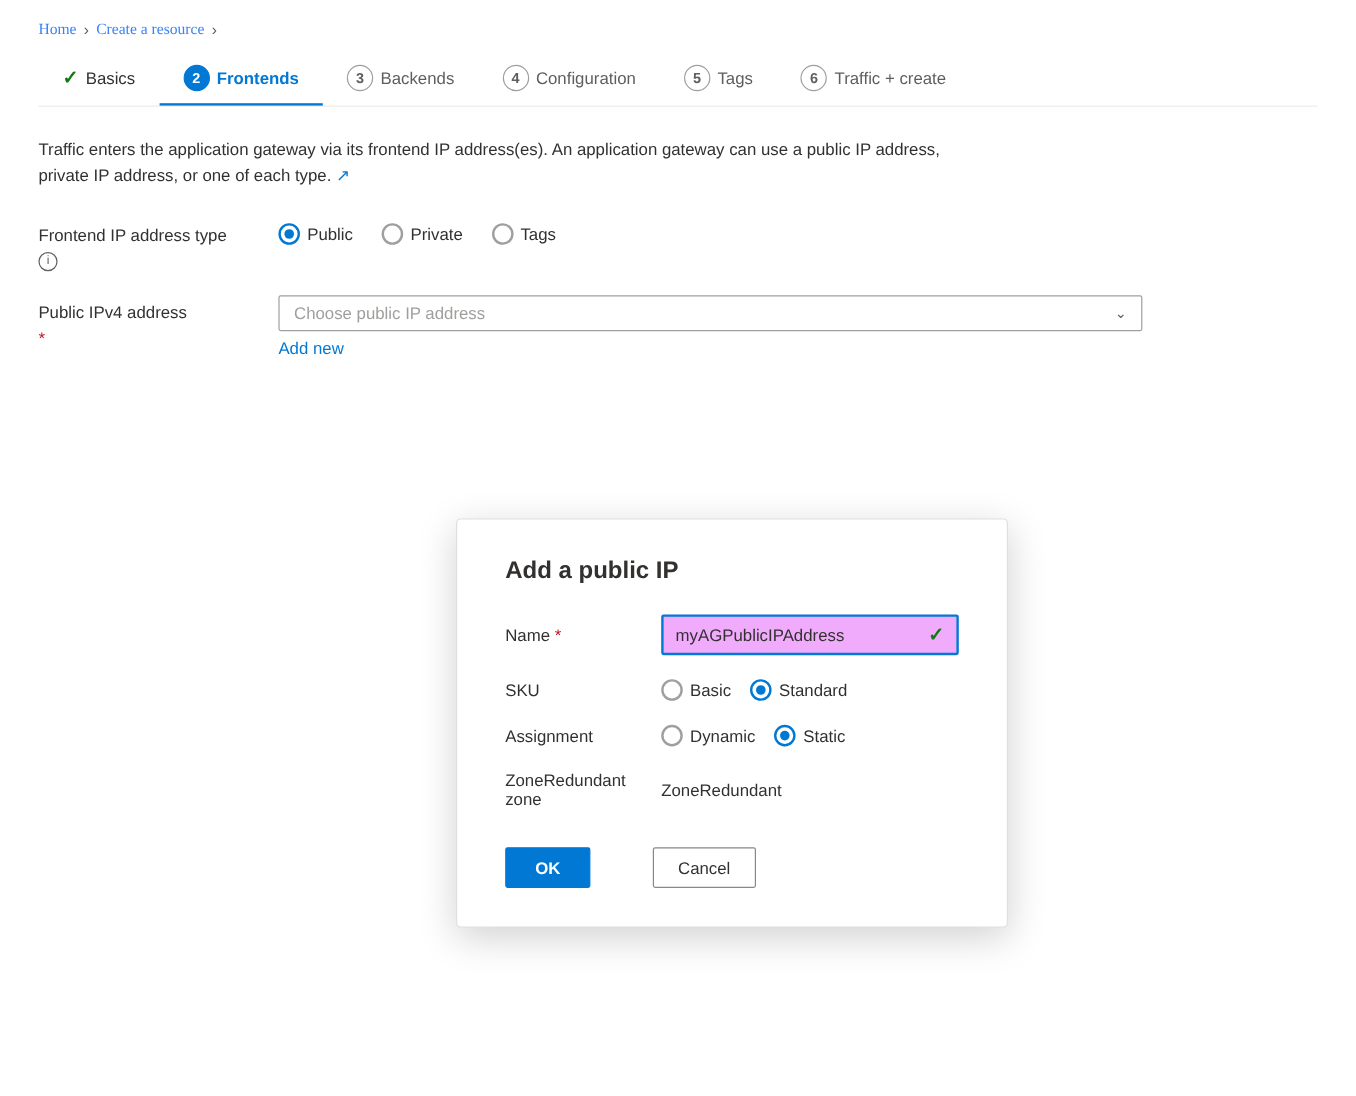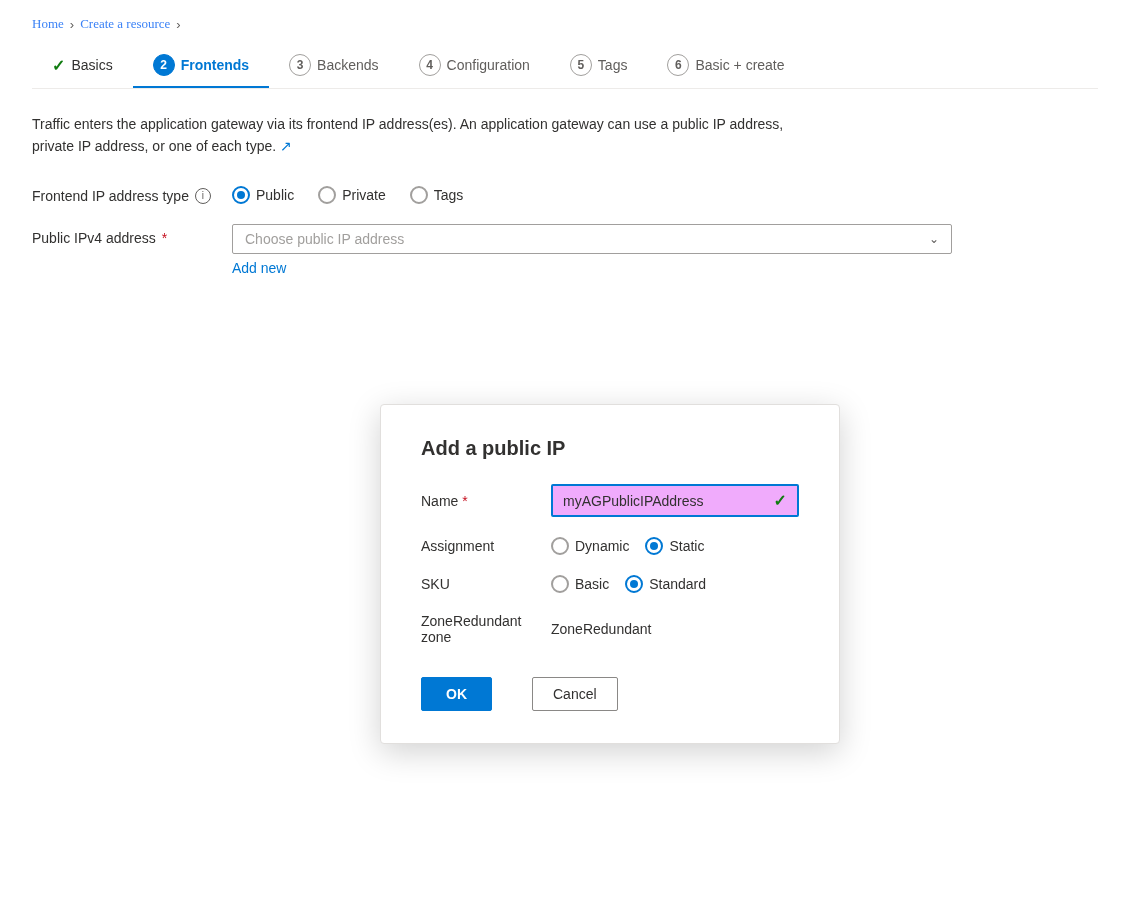--- a/index.html
+++ b/index.html
@@ -121,20 +121,21 @@
     }
     .field-label {
       width: 200px;
       min-width: 200px;
       font-size: 14px;
       color: #323130;
       padding-top: 6px;
       display: flex;
       align-items: flex-start;
       gap: 6px;
+      flex-direction: column;
     }
     .required-star { color: #c50f1f; }
     .info-icon {
       width: 16px;
       height: 16px;
       border-radius: 50%;
       border: 1.5px solid #605e5c;
       display: inline-flex;
       align-items: center;
       justify-content: center;
@@ -204,21 +205,21 @@
       color: #0078d4;
       font-size: 14px;
       cursor: pointer;
       margin-top: 6px;
       display: inline-block;
     }
 
     
     .modal-overlay {
       position: absolute;
-      top: 404px;
+      top: 432px;
       left: 380px;
       z-index: 100;
     }
     .modal {
       background: #fff;
       border: 1px solid #e1dfdd;
       border-radius: 4px;
       box-shadow: 0 8px 32px rgba(0,0,0,0.18);
       padding: 32px 40px 32px 40px;
       width: 460px;
@@ -266,21 +267,21 @@
     }
 
     .modal-radio-group {
       display: flex;
       align-items: center;
       gap: 16px;
     }
 
     .modal-buttons {
       display: flex;
-      gap: 12px;
+      gap: 24px;
       margin-top: 32px;
     }
     .btn-primary {
       background: #0078d4;
       color: #fff;
       border: 1px solid #0078d4;
       padding: 8px 24px;
       font-size: 14px;
       font-weight: 600;
       border-radius: 2px;
@@ -347,21 +348,21 @@
       <div class="tab-circle">
         <span>5</span>
       </div>
       <span>Tags</span>
     </div>
 
     <div class="tab">
       <div class="tab-circle">
         <span>6</span>
       </div>
-      <span>Basic + create</span>
+      <span>Traffic + create</span>
     </div>
   </div>
 
   <p class="description">
     <span>Traffic enters the application gateway via its frontend IP address(es). An application gateway can use a public IP address, private IP address, or one of each type.</span>
     <a> ↗</a>
   </p>
 
   <div class="form-field">
     <div class="field-label">
@@ -414,60 +415,60 @@
         <div class="modal-control">
           <div class="text-input">
             <span>myAGPublicIPAddress</span>
             <span class="check-green">✓</span>
           </div>
         </div>
       </div>
 
       <div class="modal-field">
         <div class="modal-label">
+          <span>SKU</span>
+        </div>
+        <div class="modal-control">
+          <div class="modal-radio-group">
+            <label class="radio-option">
+              <div class="radio-circle"></div>
+              <span>Basic</span>
+            </label>
+            <label class="radio-option">
+              <div class="radio-circle selected">
+                <div class="radio-dot"></div>
+              </div>
+              <span>Standard</span>
+            </label>
+          </div>
+        </div>
+      </div>
+
+      <div class="modal-field">
+        <div class="modal-label">
           <span>Assignment</span>
         </div>
         <div class="modal-control">
           <div class="modal-radio-group">
             <label class="radio-option">
               <div class="radio-circle"></div>
               <span>Dynamic</span>
             </label>
             <label class="radio-option">
               <div class="radio-circle selected">
                 <div class="radio-dot"></div>
               </div>
               <span>Static</span>
             </label>
           </div>
         </div>
       </div>
 
       <div class="modal-field">
         <div class="modal-label">
-          <span>SKU</span>
-        </div>
-        <div class="modal-control">
-          <div class="modal-radio-group">
-            <label class="radio-option">
-              <div class="radio-circle"></div>
-              <span>Basic</span>
-            </label>
-            <label class="radio-option">
-              <div class="radio-circle selected">
-                <div class="radio-dot"></div>
-              </div>
-              <span>Standard</span>
-            </label>
-          </div>
-        </div>
-      </div>
-
-      <div class="modal-field">
-        <div class="modal-label">
           <span>ZoneRedundant zone</span>
         </div>
         <div class="modal-control">
           <span class="availability-value">ZoneRedundant</span>
         </div>
       </div>
 
       <div class="modal-buttons">
         <button class="btn-primary">OK</button>
         <button class="btn-secondary">Cancel</button>

